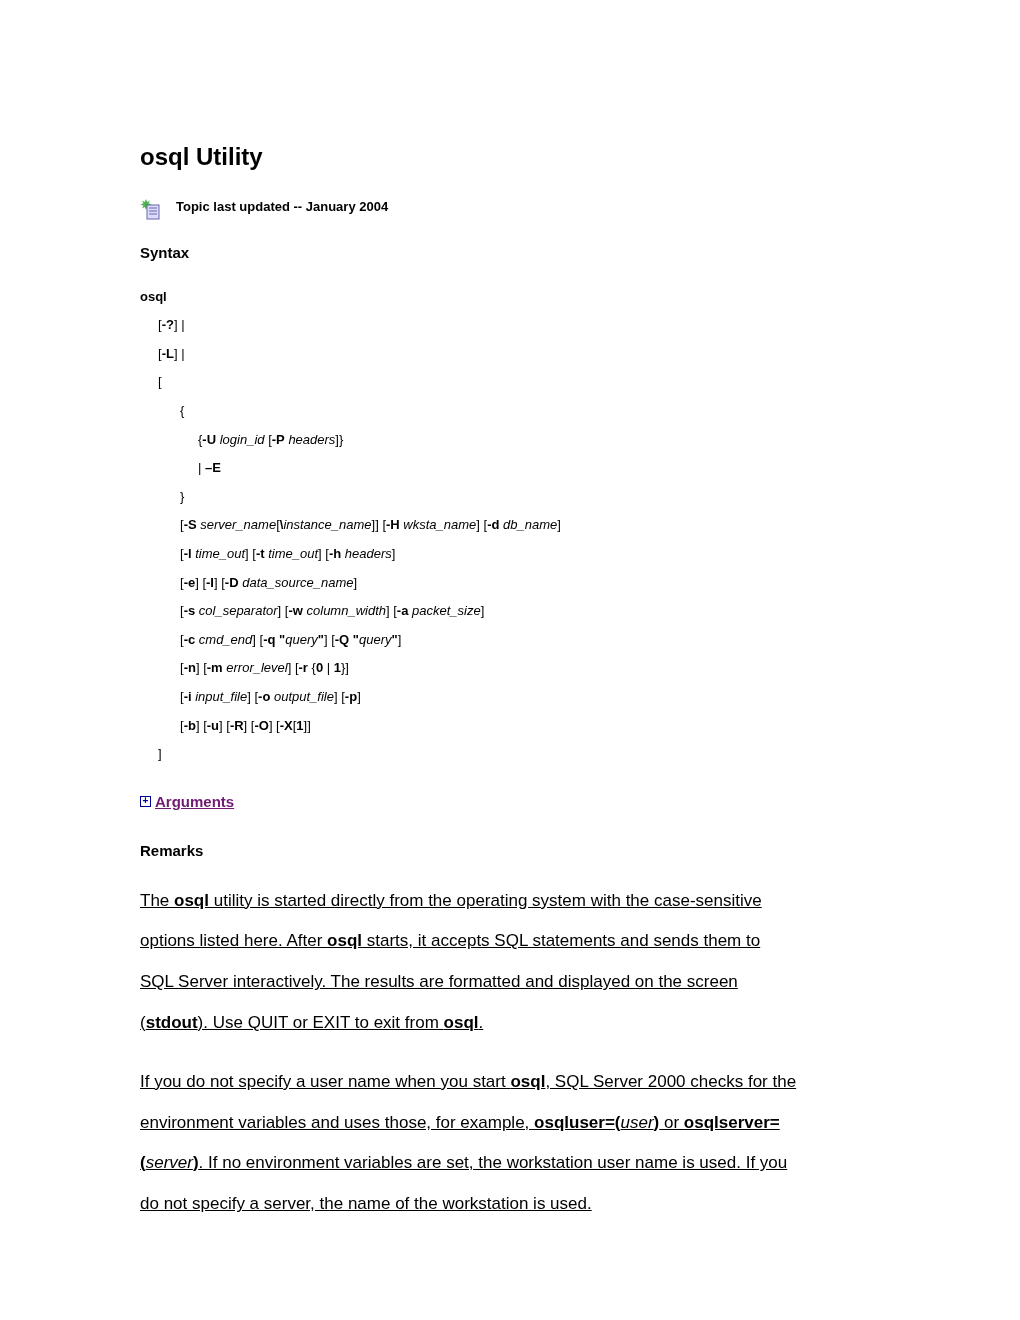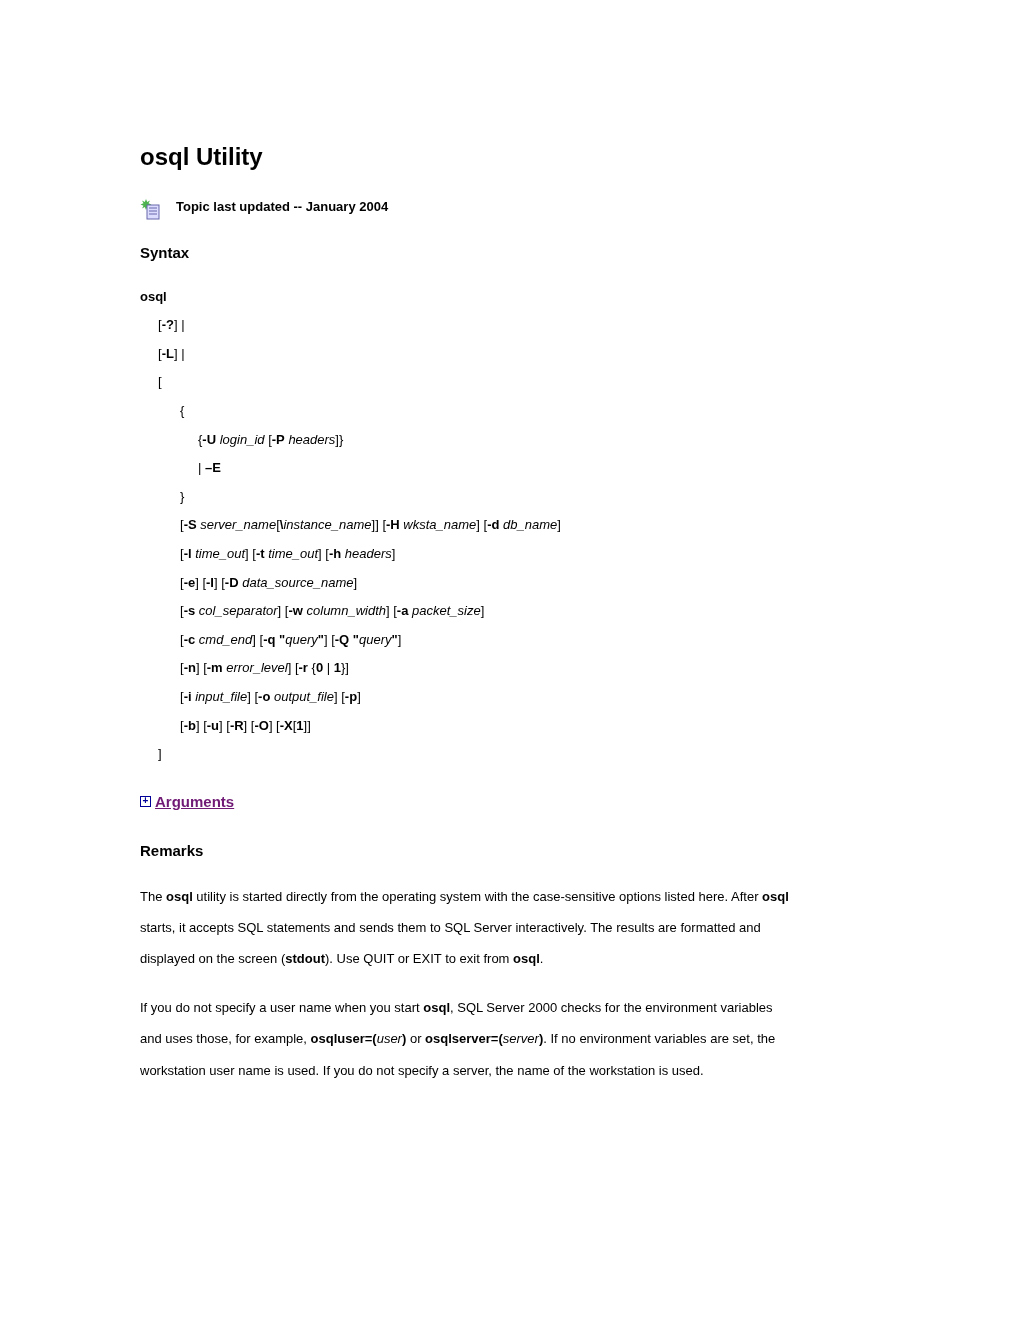--- a/index.html
+++ b/index.html
@@ -73,22 +73,23 @@
     line-height: 1;
     font-family: Arial, sans-serif;
   }
   .arguments-link {
     color: #701a75;
     text-decoration: underline;
     font-weight: bold;
     font-size: 15px;
   }
   .remarks-body {
-    font-size: 13px;
+    font-size: 17px;
     line-height: 2.4;
+    text-decoration: underline;
   }
   .remarks-body p { margin: 0 0 18px 0; }
 </style>
 </head>
 <body>
 
 <div class="page">
 
   <h1>osql Utility</h1>
 

